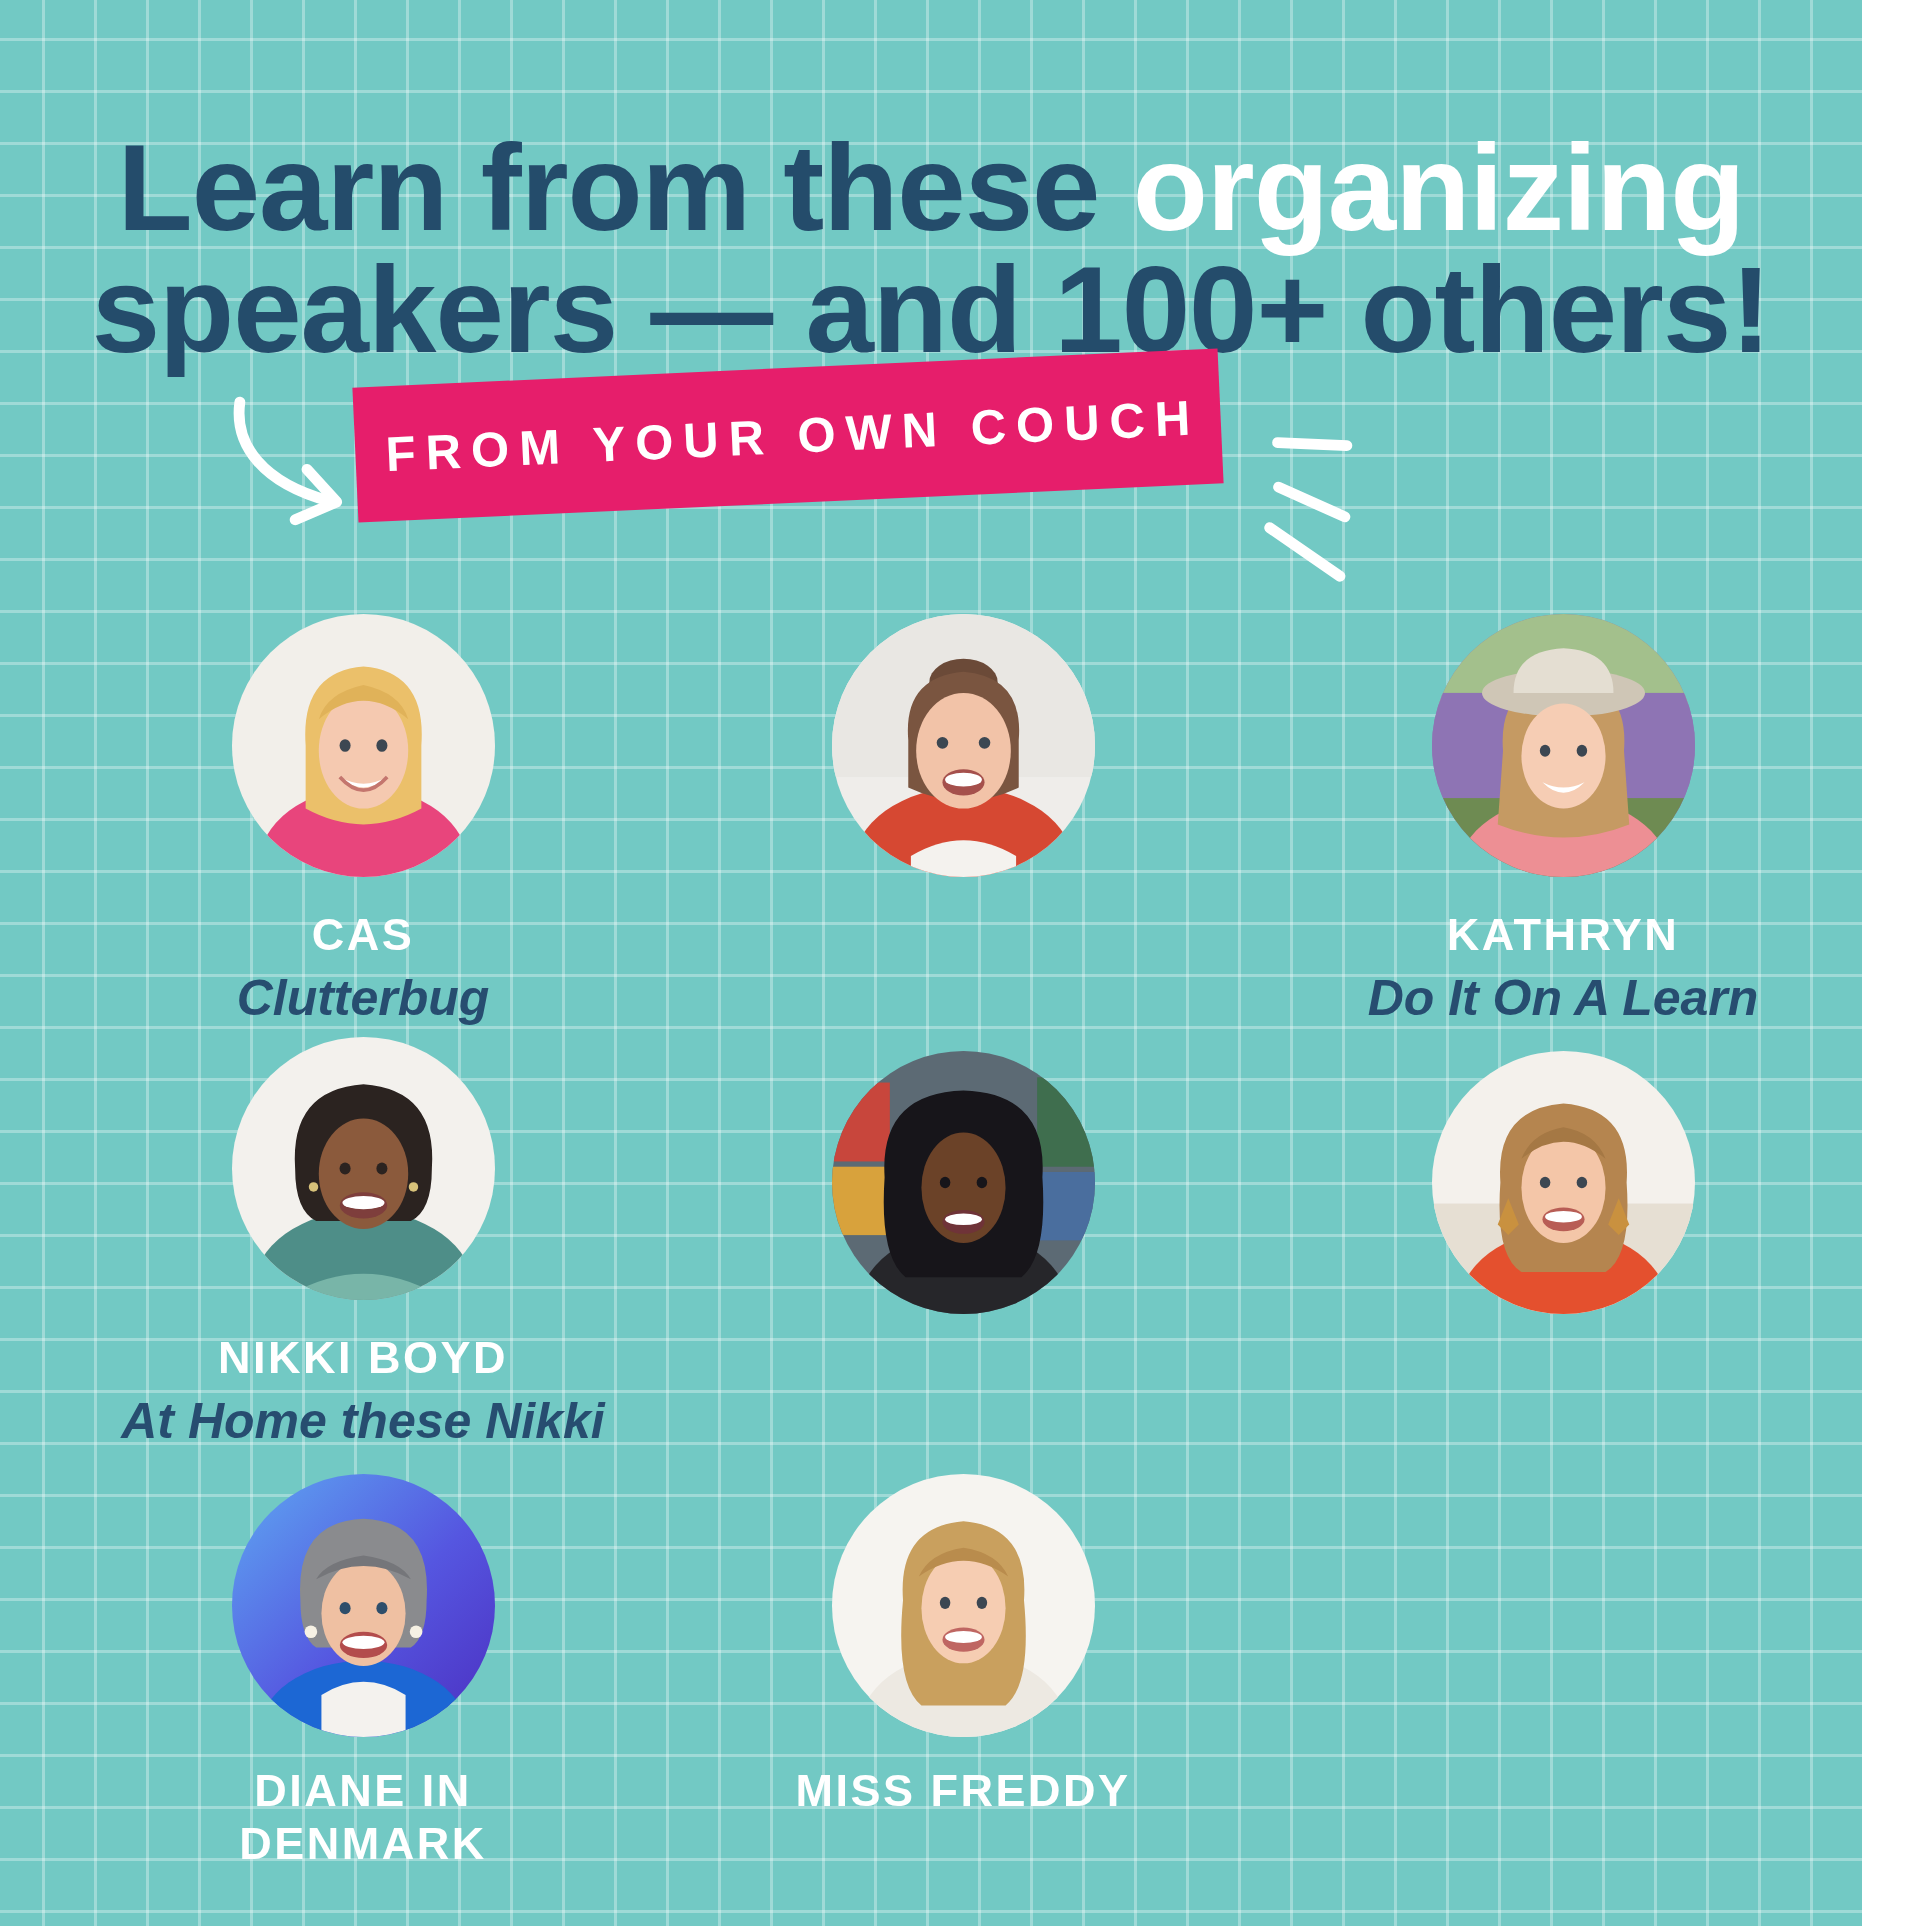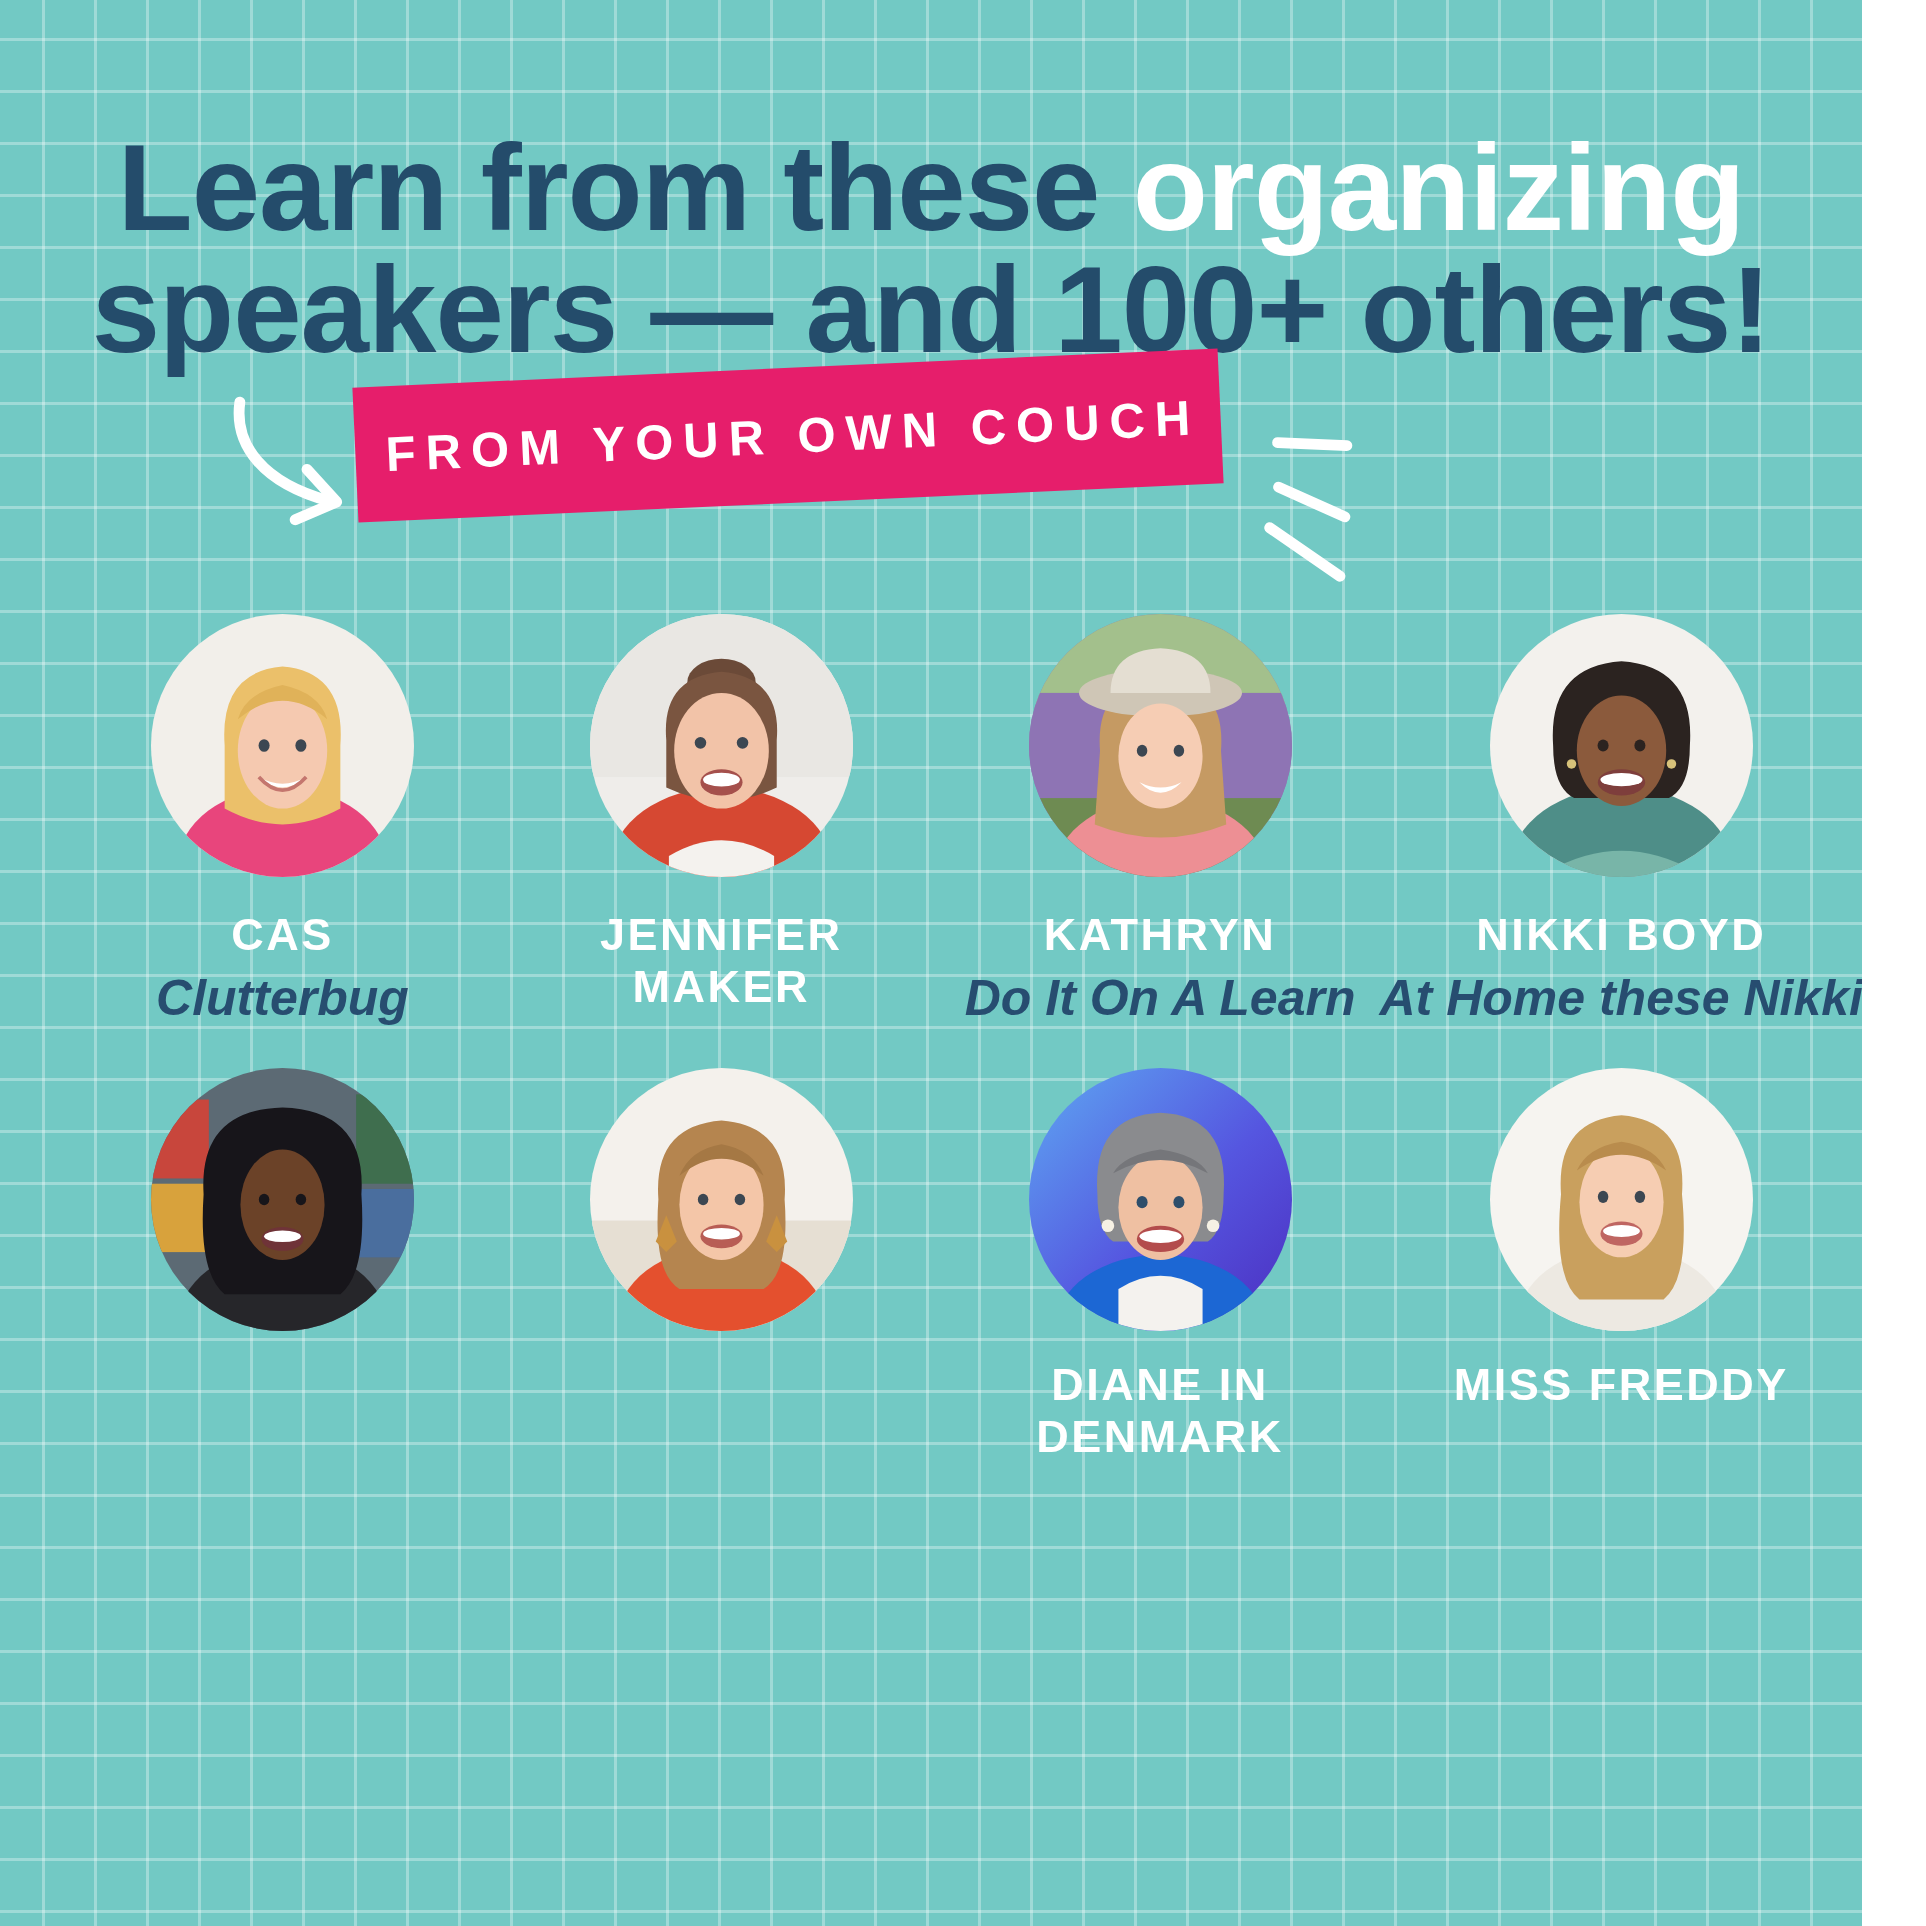--- a/index.html
+++ b/index.html
@@ -63,22 +63,22 @@
   
   #arrow{ position:absolute; left:226px; top:384px; width:168px; height:144px; }
   #speedlines{ position:absolute; left:1236px; top:408px; width:198px; height:188px; }
 
   
   #grid{
     position:absolute;
     left:63px; top:614px;
     width:1800px;
     display:grid;
-    grid-template-columns:repeat(4, 1fr);
-    row-gap:26px;
+    grid-template-columns:repeat(3, 1fr);
+    row-gap:9px;
   }
   .card{ display:flex; flex-direction:column; align-items:center; }
 
   .avatar{
     width:263px; height:263px;
     border-radius:50%;
     overflow:hidden;
     position:relative;
     flex:0 0 auto;
   }
@@ -167,25 +167,20 @@
           <ellipse cx="50" cy="96" rx="42" ry="30" fill="#D64832"></ellipse>
           <path d="M30 92 Q50 80 70 92 L70 100 L30 100Z" fill="#F4F2EE"></path>
           <ellipse cx="50" cy="26" rx="13" ry="9" fill="#6B4A38"></ellipse>
           <path d="M29 48 Q27 24 50 22 Q73 24 71 48 L71 66 Q50 76 29 66 Z" fill="#7A5540"></path>
           <ellipse cx="50" cy="52" rx="18" ry="22" fill="#F2C3A8"></ellipse>
           <ellipse cx="42" cy="49" rx="2.2" ry="2.2" fill="#3C4752"></ellipse>
           <ellipse cx="58" cy="49" rx="2.2" ry="2.2" fill="#3C4752"></ellipse>
           <ellipse cx="50" cy="64" rx="8" ry="5" fill="#A5504C"></ellipse>
           <ellipse cx="50" cy="63" rx="7" ry="2.6" fill="#fff"></ellipse>
         </svg>
-      </div>
-      <div class="nameblock">
-        <span class="sp-name">JENNIFER
-MAKER</span>
-        <span class="sp-sub"></span>
       </div>
     </div>
 
     <div class="card">
       <div class="avatar">
         <svg viewBox="0 0 100 100" preserveAspectRatio="xMidYMid slice">
           <rect width="100" height="100" fill="#8E7FB0"></rect>
           <rect y="0" width="100" height="34" fill="#A3C08C"></rect>
           <rect y="30" width="100" height="46" fill="#8E74B4"></rect>
           <rect y="70" width="100" height="30" fill="#6E8B52"></rect>

